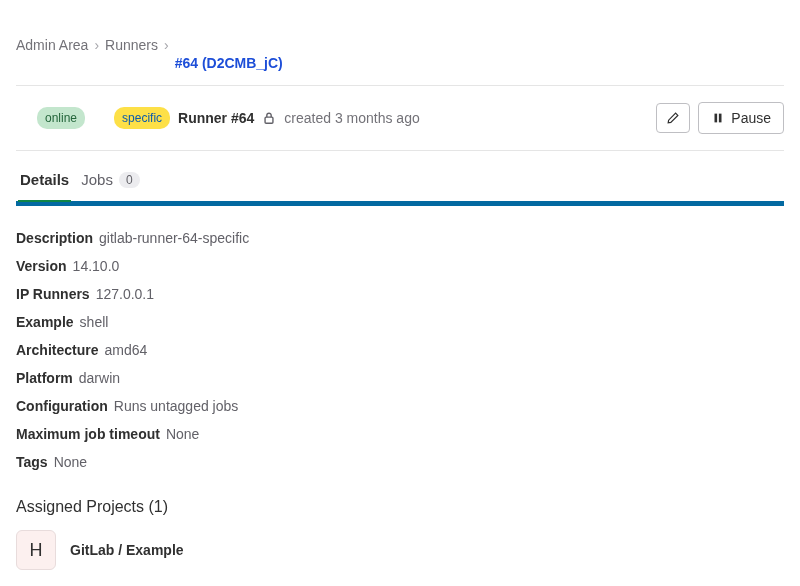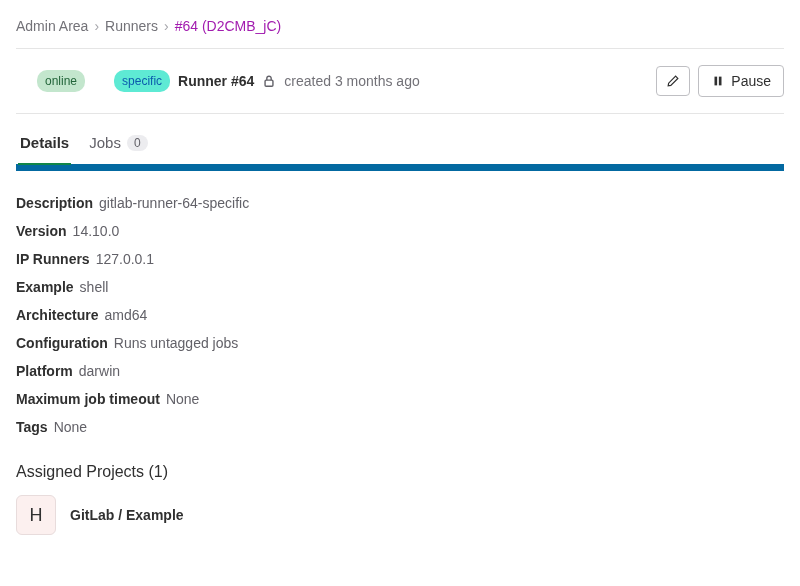--- a/index.html
+++ b/index.html
@@ -14,21 +14,21 @@
   }
   .breadcrumb {
     display: flex;
     align-items: center;
     gap: 6px;
     color: #737278;
     font-size: 14px;
     padding: 2px 0 14px 0;
   }
   .breadcrumb a { color: #737278; text-decoration: none; }
-  .breadcrumb .current { color: #a21caf; font-weight: 400; }
+  .breadcrumb .current { color: #1d4ed8; font-weight: 700; margin-top: 37px; }
   .breadcrumb .sep { color: #a6a6ab; }
   hr.sep-line {
     border: none;
     border-top: 1px solid #e5e5e5;
     margin: 0;
   }
   .header-row {
     display: flex;
     align-items: center;
     justify-content: space-between;
@@ -42,21 +42,21 @@
     flex-wrap: wrap;
   }
   .badge {
     font-size: 12px;
     padding: 2px 8px;
     border-radius: 10px;
     line-height: 18px;
     margin-left: 21px;
   }
   .badge-online { background: #c3e6cd; color: #24663b; }
-  .badge-specific { background: #5eead4; color: #0b5cad; }
+  .badge-specific { background: #fde047; color: #0b5cad; }
   .badge-count { background: #ececef; color: #626168; font-size: 12px; padding: 1px 7px; border-radius: 9px; }
   .runner-title { font-weight: 700; }
   .lock-icon svg { width: 14px; height: 14px; display: block; }
   .muted { color: #737278; }
   .header-right { display: flex; gap: 8px; align-items: center; }
   .btn {
     display: inline-flex;
     align-items: center;
     gap: 6px;
     background: #fff;
@@ -66,22 +66,22 @@
     font-size: 14px;
     color: #303030;
     cursor: pointer;
     line-height: 16px;
   }
   .btn-icon-only { padding: 7px 9px; }
   .btn svg { width: 14px; height: 14px; display: block; }
   .btn-danger { color: #dd2b0e; border-color: #dd2b0e; }
   .tabs {
     display: flex;
-    gap: 16px;
-    border-bottom: 7px solid #0369a1;
+    gap: 8px;
+    border-bottom: 5px solid #0369a1;
     padding: 0 2px;
   }
   .tab {
     display: flex;
     align-items: center;
     gap: 6px;
     padding: 12px 2px 12px 2px;
     font-size: 15px;
     color: #626168;
     cursor: pointer;
@@ -202,26 +202,26 @@
   </div>
   <div class="detail-row">
     <span class="detail-label">Example</span>
     <span class="detail-value">shell</span>
   </div>
   <div class="detail-row">
     <span class="detail-label">Architecture</span>
     <span class="detail-value">amd64</span>
   </div>
   <div class="detail-row">
+    <span class="detail-label">Platform</span>
+    <span class="detail-value">darwin</span>
+  </div>
+  <div class="detail-row">
     <span class="detail-label">Configuration</span>
     <span class="detail-value">Runs untagged jobs</span>
-  </div>
-  <div class="detail-row">
-    <span class="detail-label">Platform</span>
-    <span class="detail-value">darwin</span>
   </div>
   <div class="detail-row">
     <span class="detail-label">Maximum job timeout</span>
     <span class="detail-value">None</span>
   </div>
   <div class="detail-row">
     <span class="detail-label">Tags</span>
     <span class="detail-value">None</span>
   </div>
 </div>

